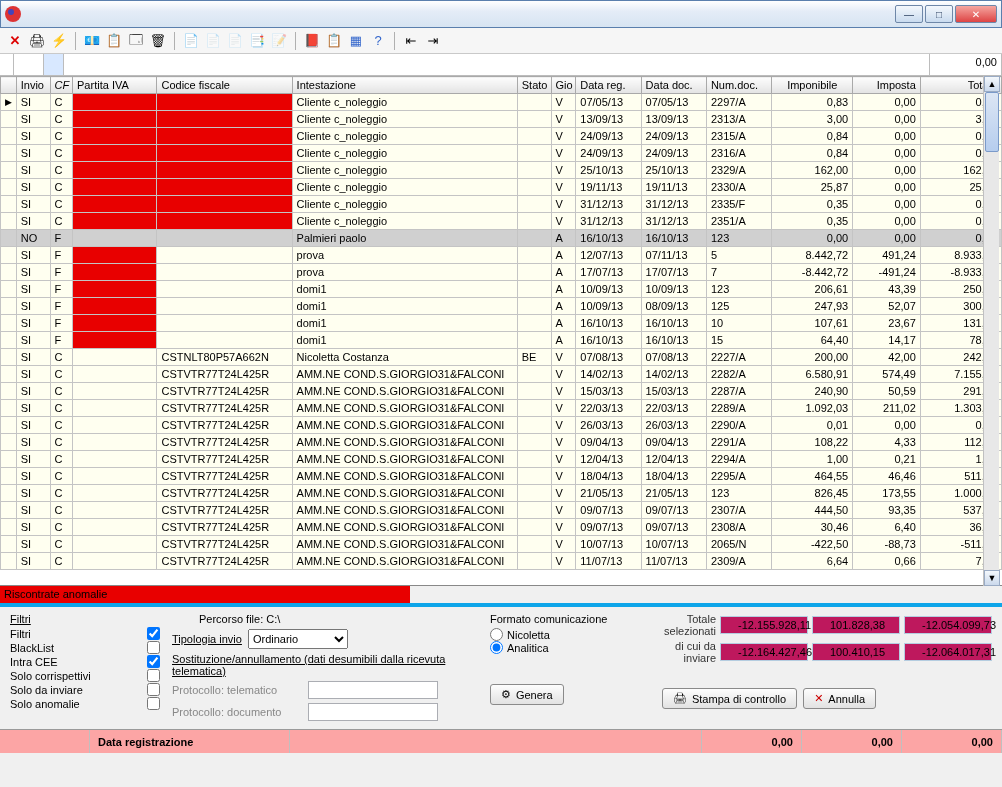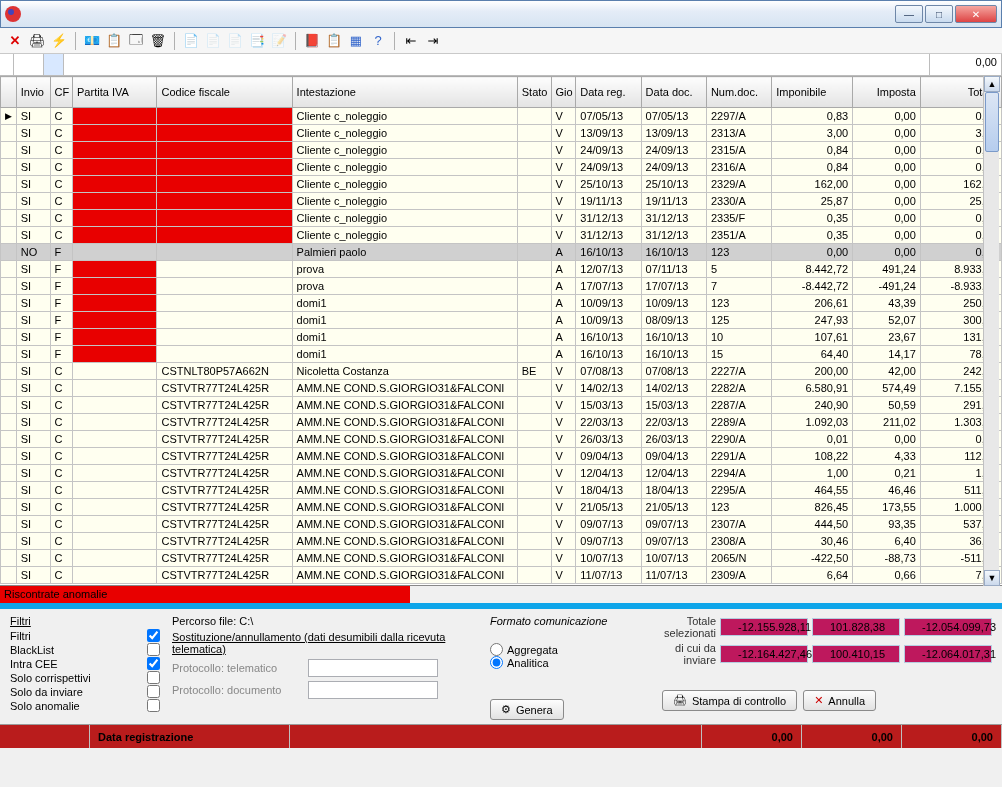--- a/index.html
+++ b/index.html
@@ -18,62 +18,62 @@
 .tb-btn { width: 18px; height: 18px; display:flex;align-items:center;justify-content:center;font-size:13px;cursor:pointer;}
 .tb-sep { width:1px;height:18px;background:#b0b0b0;margin:0 3px;}
 
 
 .searchrow { height: 22px; background:#fff;border-bottom:1px solid #bcbcbc;display:flex;}
 .searchrow .cell{border-right:1px solid #bcbcbc;padding:2px 4px;}
 
 
 .grid-wrap { height: 510px; overflow:auto; background:#fff; border-bottom:1px solid #888;}
 table { border-collapse: collapse; width: 100%; table-layout: fixed;}
-th { background: linear-gradient(#fdfdfd,#e3e3e3); border: 1px solid #a9a9a9; padding: 9px 4px; font-weight: normal; text-align:left; color:#000; white-space:nowrap;overflow:hidden;}
+th { background: linear-gradient(#fdfdfd,#e3e3e3); border: 1px solid #a9a9a9; padding: 2px 4px; font-weight: normal; text-align:left; color:#000; white-space:nowrap;overflow:hidden;}
 td { border: 1px solid #c4c4c4; padding: 2px 4px; white-space:nowrap; overflow:hidden; text-overflow:clip;}
 tr.odd td { background:#fffff0;}
 tr.even td { background:#fffff0;}
 tr.grey td { background:#d0d0d0;}
 td.red { background:#e80000 !important;}
 td.num { text-align:right;}
 td.rowhdr{background:#ece9d8;text-align:center;font-size:9px;}
 
 
 .anomaly { background:#e80000;color:#000;padding:2px 4px;line-height:13px;font-size:11px;}
 
 
-.bottom { display:flex;padding:6px 10px 4px 10px;gap:12px;background:#f0f0f0;border-top:6px solid #0ea5e9;}
+.bottom { display:flex;padding:6px 10px 4px 10px;gap:12px;background:#f0f0f0;border-top:4px solid #0ea5e9;}
 .filters { width:150px;}
 .filters .hd{text-decoration:underline;color:#000;margin-bottom:2px;}
 .filters label{display:flex;align-items:center;gap:3px;margin-bottom:1px;color:#000;}
 .filters input[type=checkbox]{width:13px;height:13px;}
 .filters .lbl{flex:1;}
 
 .midpanel{flex:1;}
 .midpanel .row{display:flex;align-items:center;gap:6px;margin-bottom:4px;}
-.midpanel .path{color:#000;}
+.midpanel .path{color:#000;margin-left:27px;}
 .midpanel select{height:20px;width:100px;}
 .midpanel .link{text-decoration:underline;color:#000;}
 .midpanel .proto-lbl{color:#888;width:130px;}
 .midpanel input[type=text]{width:130px;height:18px;border:1px solid #abadb3;}
 
 .fmt { width:160px;}
-.fmt .hd{margin-bottom:16px;color:#000;font-style:italic;}
+.fmt .hd{margin-bottom:3px;color:#000;}
 .fmt label{display:flex;align-items:center;gap:4px;color:#000;}
 
 .totals { width:330px;font-size:11px;}
 .totals .trow{display:flex;gap:4px;margin-bottom:3px;align-items:center;}
 .totals .tlbl{width:110px;text-align:right;color:#333;}
 .totals .tval{width:88px;text-align:right;border:1px solid #b5cde0;background:#be185d;padding:2px 17px;color:#000;}
 
 .btnrow{display:flex;gap:6px;margin-top:10px;}
 .btn{border:1px solid #8a8a8a;background:linear-gradient(#fdfdfd,#e2e2e2);padding:3px 10px;border-radius:3px;display:flex;align-items:center;gap:5px;cursor:pointer;color:#000;}
 
 
-.status{height:24px;border-top:1px solid #9a9a9a;background:#b91c1c;display:flex;align-items:center;}
+.status{height:24px;border-top:1px solid #9a9a9a;background:#fca5a5;display:flex;align-items:center;}
 .status .sc{border-right:1px solid #bfbfbf;padding:0 8px;height:100%;display:flex;align-items:center;}
 .status .bold{font-weight:bold;}
 .status .num{text-align:right;justify-content:flex-end;}
 
 
 .vscroll{position:absolute;right:3px;top:76px;width:16px;height:510px;background:#e8e8e8;border-left:1px solid #c0c0c0;}
 .vscroll .thumb{position:absolute;top:16px;left:1px;width:14px;height:60px;background:linear-gradient(#dce6f4,#b6cdee);border:1px solid #7a9ac9;border-radius:2px;}
 .vscroll .arr{position:absolute;left:0;width:16px;height:16px;background:linear-gradient(#f4f8fc,#cbd9ec);border:1px solid #9aabc4;display:flex;align-items:center;justify-content:center;font-size:9px;}
 .vscroll .arr.up{top:0;} .vscroll .arr.dn{bottom:0;}
 </style>
@@ -120,30 +120,30 @@
   <div class="cell" style="flex:1;"></div>
   <div class="cell num" style="width:72px;text-align:right;">0,00</div>
 </div>
 
 <div class="grid-wrap">
   <table id="grid">
     <thead>
         <tr id="hdr-row">
           <th style="width: 14px;"></th>
           <th style="width: 30px;">Invio</th>
-          <th style="width: 20px;">CF</th>
+          <th style="width: 20px; font-style: italic;">CF</th>
           <th style="width: 75px;">Partita IVA</th>
           <th style="width: 120px;">Codice fiscale</th>
           <th style="width: 200px;">Intestazione</th>
           <th style="width: 30px;">Stato</th>
           <th style="width: 22px;">Gio</th>
           <th style="width: 58px;">Data reg.</th>
           <th style="width: 58px;">Data doc.</th>
           <th style="width: 58px;">Num.doc.</th>
-          <th style="width: 72px; text-align: left;">Imponibile</th>
+          <th style="width: 72px; text-align: center;">Imponibile</th>
           <th style="width: 60px; text-align: right;">Imposta</th>
           <th style="width: 72px; text-align: right;">Totale</th>
         </tr>
       </thead>
     <tbody id="grid-body">
         <tr class="even">
           <td class="rowhdr">▶</td>
           <td>SI</td>
           <td>C</td>
           <td class="red"></td>
@@ -631,36 +631,40 @@
         </label>
         <label>
           <span class="lbl">Solo anomalie</span>
           <input type="checkbox" style="">
         </label>
       </div>
   </div>
 
   <div class="midpanel">
     <div class="row path">Percorso file: C:\</div>
+    <div class="row">
+      <span class="link">Tipologia invio</span>
+      <select><option>Ordinario</option></select>
+    </div>
     <div class="row link">Sostituzione/annullamento (dati desumibili dalla ricevuta telematica)</div>
     <div class="row">
       <span class="proto-lbl">Protocollo: telematico</span>
       <input type="text" style="">
     </div>
     <div class="row">
       <span class="proto-lbl">Protocollo: documento</span>
       <input type="text" style="">
     </div>
   </div>
 
   <div class="fmt">
     <div class="hd">Formato comunicazione</div>
     <label>
         <input type="radio" name="fmt" style=""> 
-        <span>Aggregata</span>
+        <span>Nicoletta</span>
       </label>
     <label>
         <input type="radio" name="fmt" checked="" style=""> 
         <span>Analitica</span>
       </label>
     <div class="btnrow" style="margin-top:30px;">
       <div class="btn">
           <span>⚙</span>
           <span>Genera</span>
         </div>

